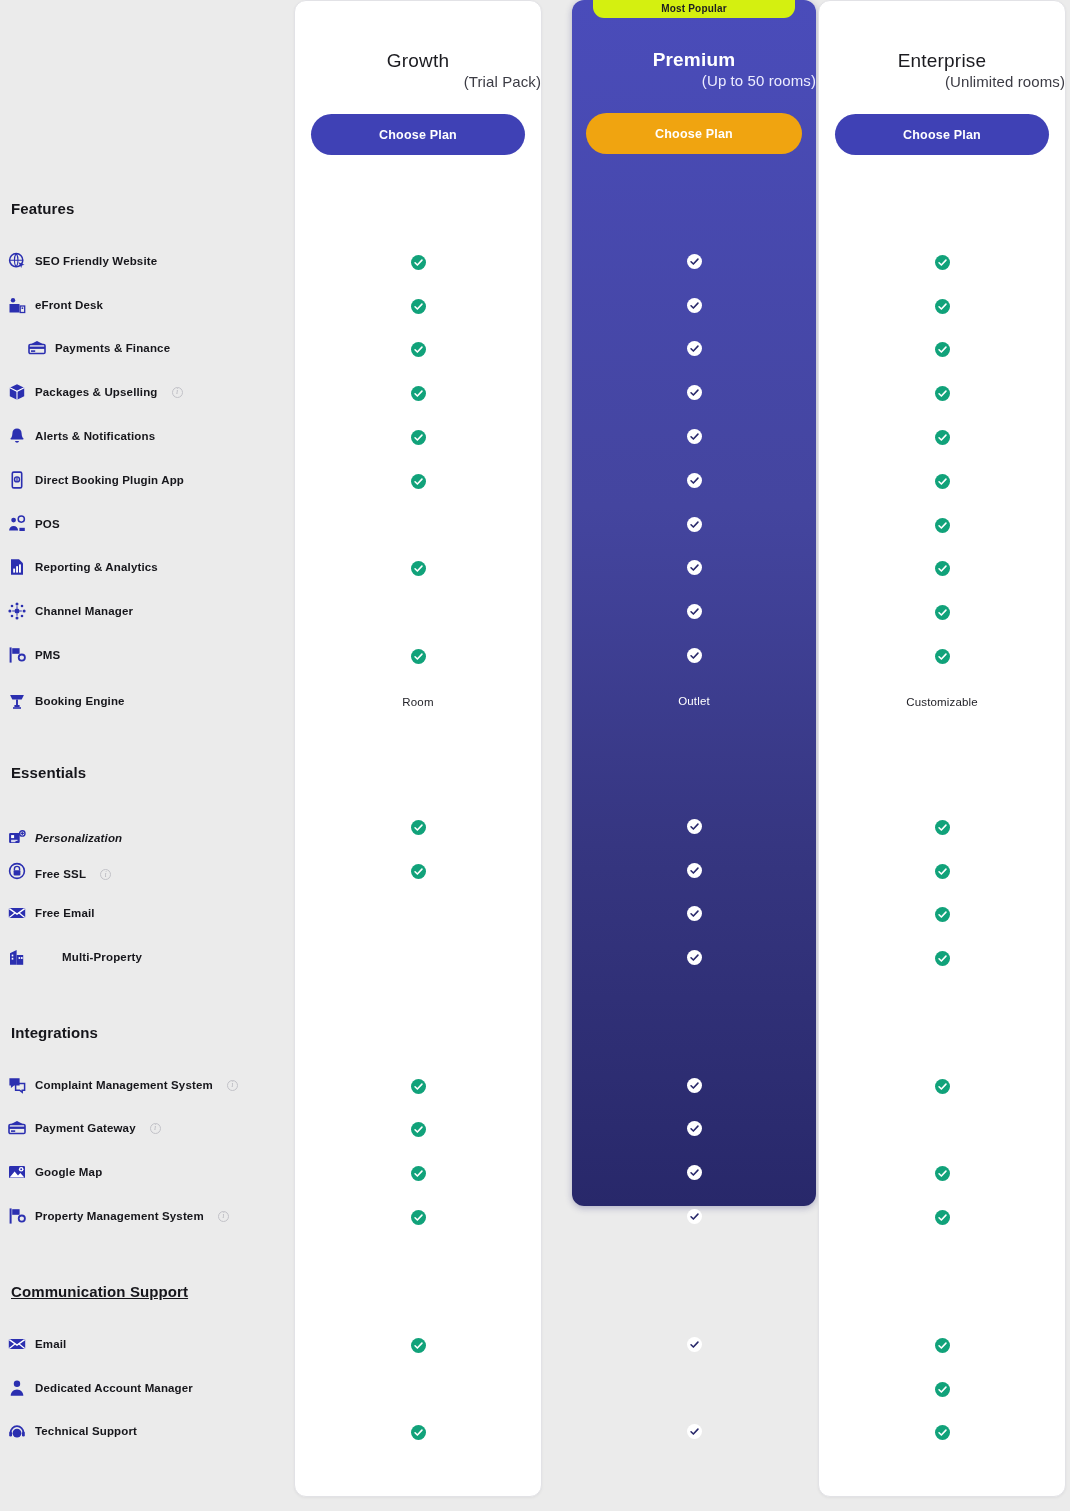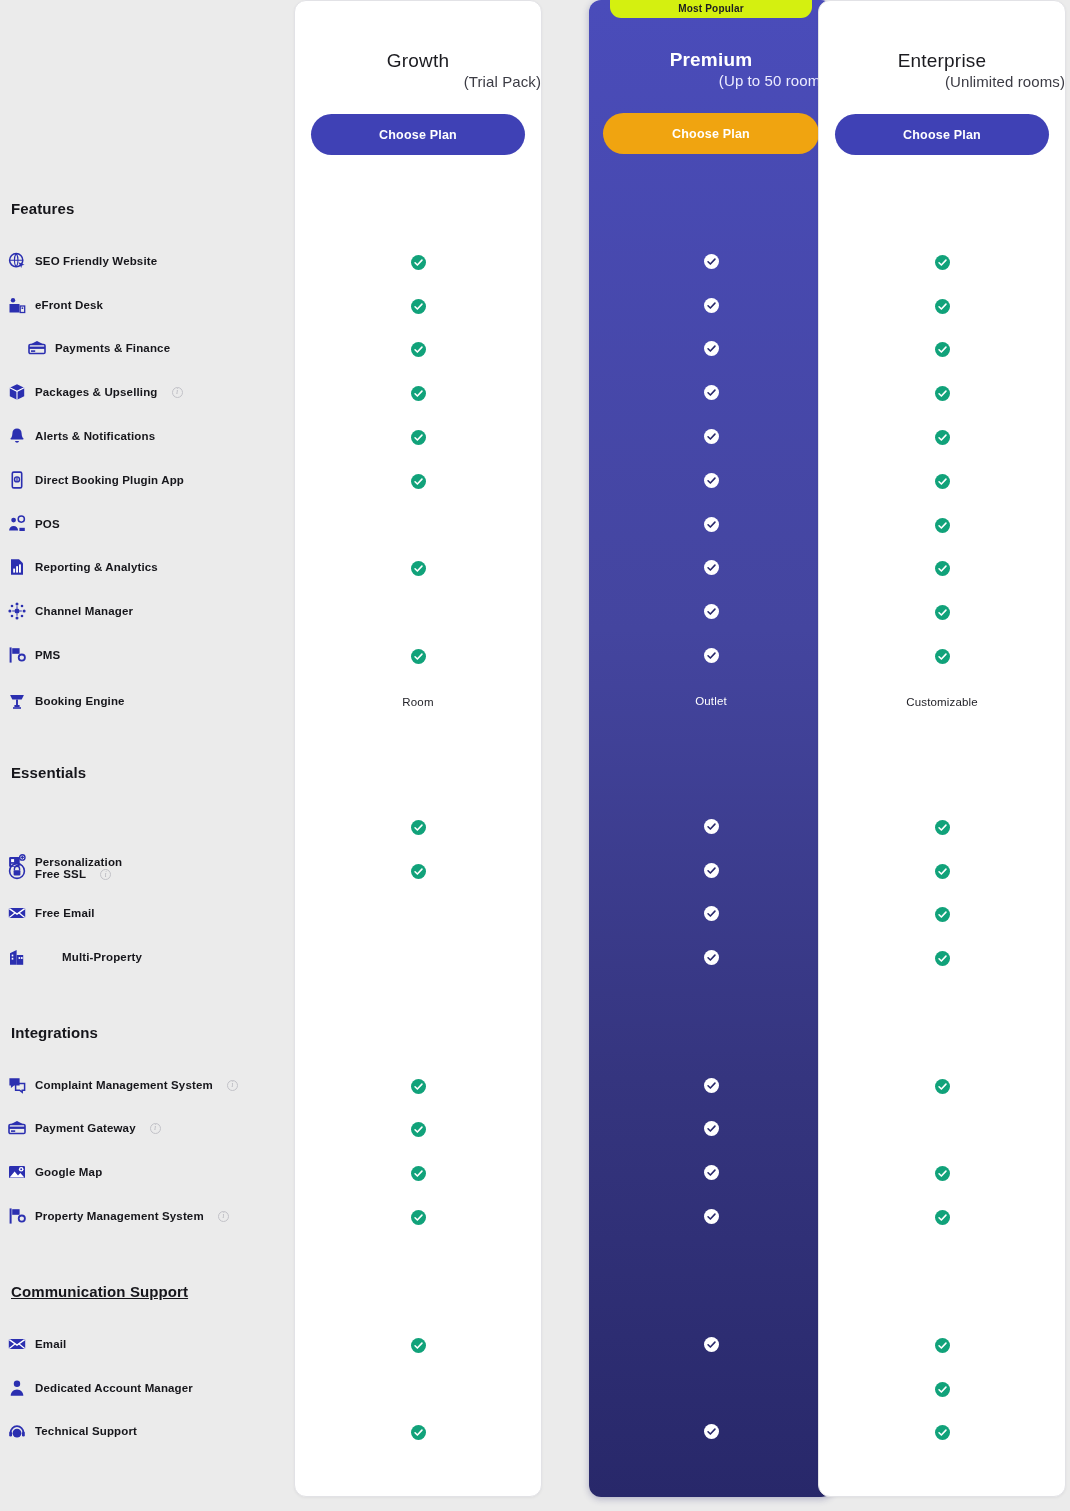--- a/index.html
+++ b/index.html
@@ -74,21 +74,21 @@
     position: absolute;
     top: 0;
     border-radius: 12px;
   }
   .card.plain {
     background: #ffffff;
     border: 1px solid #e2e2e6;
     box-shadow: 0 1px 3px rgba(0,0,0,.05);
   }
   #card-growth     { left: 294px; width: 248px; height: 1497px; }
-  #card-premium    { left: 589px; width: 244px; height: 1497px;
+  #card-premium    { left: 572px; width: 244px; height: 1206px;
                      background: linear-gradient(180deg,#4a4cba 0%,#44459f 42%,#35357f 72%,#28286a 100%);
                      box-shadow: 0 2px 7px rgba(40,40,110,.30); }
   #card-enterprise { left: 818px; width: 248px; height: 1497px; }
 
   .badge-popular {
     position: absolute;
     left: 50%; transform: translateX(-50%);
     top: -1px;
     width: 202px; height: 19px;
     background: #d4f010;
@@ -287,21 +287,21 @@
           <svg viewBox="0 0 18 18" xmlns="http://www.w3.org/2000/svg">
             <path d="M2.1 3h13.8l-2.2 4.4H4.3z" fill="currentColor"></path>
             <path d="M9 7.4v5.6" stroke="currentColor" stroke-width="1.9"></path>
             <path d="M5 15.2h8v1.6H5z" fill="currentColor"></path>
             <path d="M6.4 13h5.2v2H6.4z" fill="currentColor"></path>
           </svg>
         </span>
         <span class="flabel">Booking Engine</span>
       </div>
       <div class="grp-title" style="top: 764px;">Essentials</div>
-      <div class="feat" style="top: 852px;">
+      <div class="feat" style="top: 828px; font-style: italic;">
         <span class="ficon">
           <svg viewBox="0 0 18 18" xmlns="http://www.w3.org/2000/svg">
             <rect x="1.1" y="4" width="10.6" height="10" rx="1.2" fill="currentColor"></rect>
             <rect x="3.1" y="6.1" width="3" height="3" fill="#ffffff"></rect>
             <path d="M3.1 11.3h6.4M3.1 12.7h4.4" stroke="#ffffff" stroke-width="1"></path>
             <circle cx="14.3" cy="4.4" r="2.7" fill="none" stroke="currentColor" stroke-width="1.4"></circle>
             <path d="M14.3 2.8v3.2M12.7 4.4h3.2" stroke="currentColor" stroke-width="1.1"></path>
           </svg>
         </span>
         <span class="flabel">Personalization</span>

